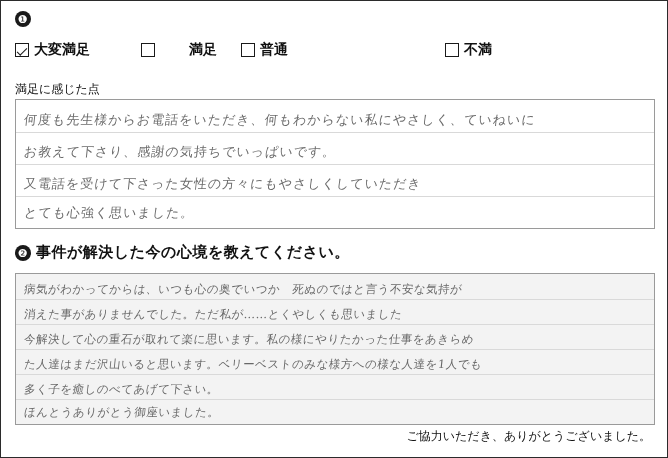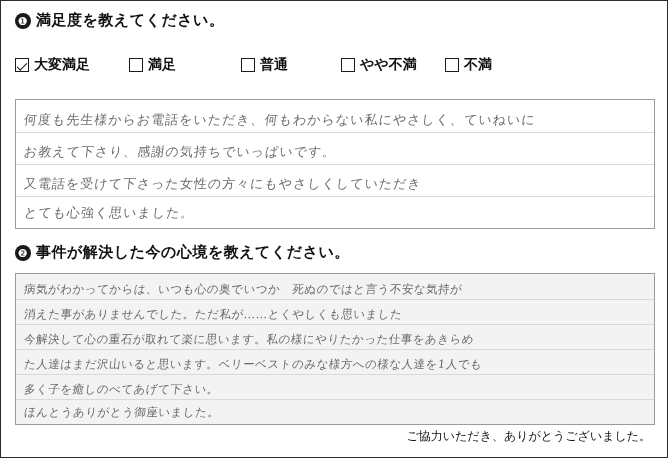--- a/index.html
+++ b/index.html
@@ -45,21 +45,20 @@
     flex: 0 0 auto;
   }
 
   
   .choices {
     position: absolute;
     left: 14px;
     top: 40px;
     width: 640px;
     height: 22px;
-    margin-top: 15px;
   }
   .choice {
     position: absolute;
     display: flex;
     align-items: center;
     font-size: 14px;
     color: #111;
     white-space: nowrap;
   }
   .box {
@@ -133,46 +132,42 @@
     font-family: Liberation Mono, monospace;
   }
 </style>
 </head>
 <body>
 
 <div id="sheet">
 
   <div class="question" style="left:14px; top:10px;">
     <span class="qnum">❶</span>
-    <span>満足度を教えてください。</span>
   </div>
 
   <div class="choices">
     <div class="choice" style="left:0px;">
       <span class="box checked"></span>
       <span class="choice-label">大変満足</span>
     </div>
-    <div class="choice" style="left:114px;">
+    <div class="choice" style="left:126px;gap:29px;">
       <span class="box"></span>
       <span class="choice-label">満足</span>
     </div>
     <div class="choice" style="left:226px;text-align:right;">
       <span class="box"></span>
       <span class="choice-label">普通</span>
     </div>
-    <div class="choice" style="left:326px;">
-      <span class="box"></span>
-      <span class="choice-label">やや不満</span>
-    </div>
     <div class="choice" style="left:430px;">
       <span class="box"></span>
       <span class="choice-label">不満</span>
     </div>
   </div>
 
+  <div class="caption" style="left:14px; top:80px;">満足に感じた点</div>
 
   <div class="answer-box" style="left:14px; top:98px; width:640px; height:130px;">
     <div class="rule" style="top:32px;"></div>
     <div class="rule" style="top:64px;"></div>
     <div class="rule" style="top:96px;"></div>
     <div class="hw" style="top:11px;">何度も先生様からお電話をいただき、何もわからない私にやさしく、ていねいに</div>
     <div class="hw" style="top:43px;">お教えて下さり、感謝の気持ちでいっぱいです。</div>
     <div class="hw" style="top:75px;">又電話を受けて下さった女性の方々にもやさしくしていただき</div>
     <div class="hw" style="top:104px;">とても心強く思いました。</div>
   </div>

